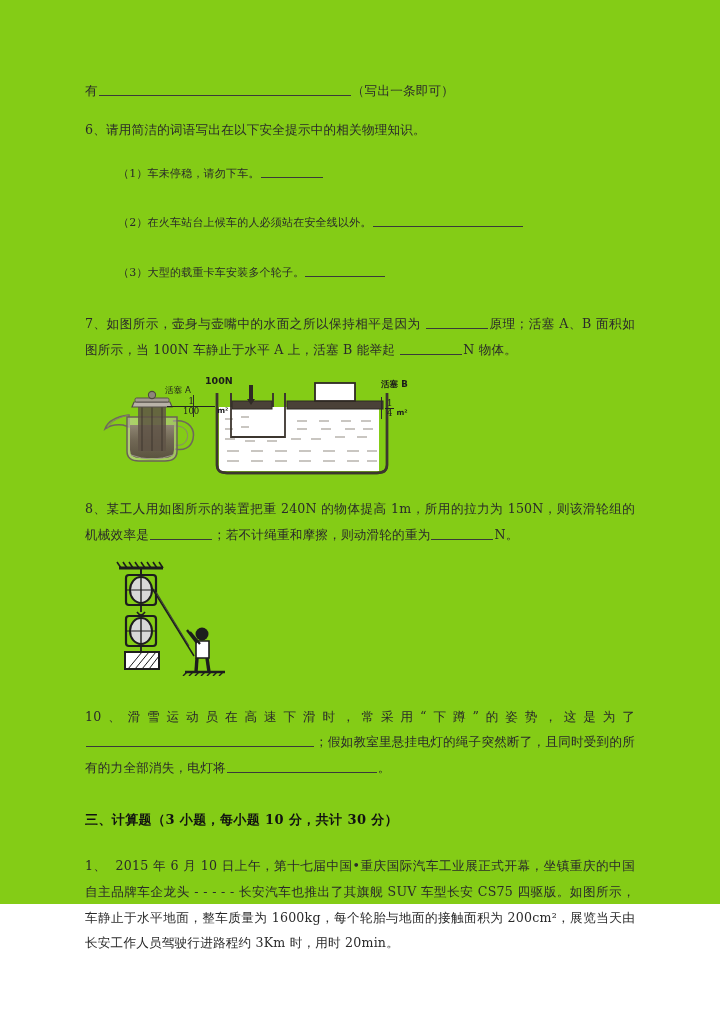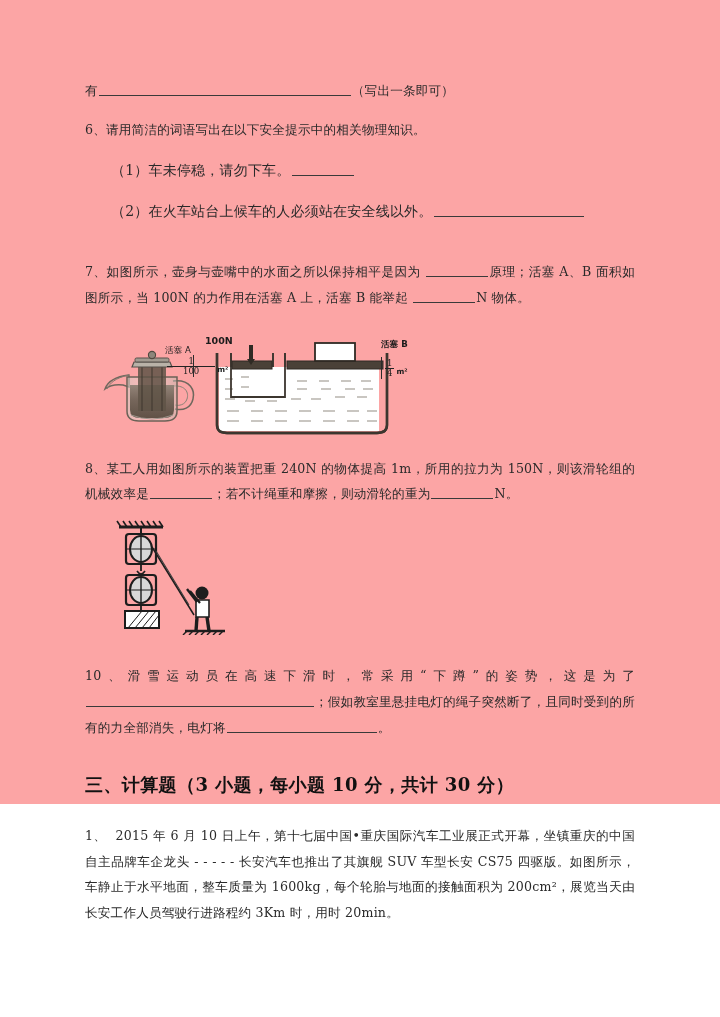--- a/index.html
+++ b/index.html
@@ -13,22 +13,22 @@
     position: relative;
     overflow: hidden;
     font-family: "DejaVu Serif", "Liberation Serif", serif;
     color: #1a1a1a;
   }
 
   .page {
     position: absolute;
     left: 0; top: 0;
     width: 720px;
-    height: 804px;
-    background: #fca5a5;
+    height: 904px;
+    background: #84cc16;
   }
 
   .content {
     position: absolute;
     left: 85px;
     top: 78px;
     width: 550px;
   }
 
   
@@ -39,24 +39,24 @@
     text-align: justify;
     margin: 0 0 0 0;
     letter-spacing: 0.2px;
   }
 
   .q-num {
     white-space: pre;
   }
 
   .sub {
-    font-size: 14px;
+    font-size: 11px;
     line-height: 2.05;
     color: #2a2a2a;
-    margin: 0;
+    margin: 7px;
     padding-left: 26px;
     letter-spacing: 0.2px;
   }
 
   .blank {
     display: inline-block;
     border-bottom: 1px solid #3a3a3a;
     vertical-align: baseline;
     height: 0.95em;
     margin: 0 1px -1px 1px;
@@ -65,31 +65,31 @@
   .b-s   { width: 80px; }
   .b-l   { width: 150px; }
   .b-xxl { width: 228px; }
   .b-huge{ width: 252px; }
 
   .gap-s { height: 13px; }
   .gap-m { height: 20px; }
   .gap-l { height: 26px; }
 
   .section-head {
-    font-size: 18px;
+    font-size: 13px;
     font-weight: bold;
     color: #111;
     line-height: 2.0;
     letter-spacing: 0.4px;
     margin: 0;
   }
   .fig-teapot-wrap {
     position: relative;
     height: 108px;
-    margin-top: 24px;
+    margin-top: 12px;
   }
   .fig-pulley-wrap {
     position: relative;
     height: 120px;
     margin-top: 10px;
   }
   .fig-abs { position: absolute; }
 
   svg { display: block; }
 </style>
@@ -116,25 +116,28 @@
     </p>
 
     <div class="gap-s"></div>
 
     <p class="sub">
       <span>（2）</span><span>在火车站台上候车的人必须站在安全线以外。</span><span class="blank b-l"></span>
     </p>
 
     <div class="gap-s"></div>
 
+    <p class="sub">
+      <span>（3）</span><span>大型的载重卡车安装多个轮子。</span><span class="blank b-s"></span>
+    </p>
 
     <div class="gap-m"></div>
 
     <p class="q">
-      <span class="q-num">7、</span><span>如图所示，壶身与壶嘴中的水面之所以保持相平是因为</span>&nbsp;<span class="blank b-xs"></span><span>原理；活塞 A、B 面积如图所示，</span><span>当 100N 的力作用在活塞 A 上，活塞 B 能举起</span>&nbsp;<span class="blank b-xs"></span><span>N 物体。</span>
+      <span class="q-num">7、</span><span>如图所示，壶身与壶嘴中的水面之所以保持相平是因为</span>&nbsp;<span class="blank b-xs"></span><span>原理；活塞 A、B 面积如图所示，</span><span>当 100N 车静止于水平 A 上，活塞 B 能举起</span>&nbsp;<span class="blank b-xs"></span><span>N 物体。</span>
     </p>
 
     <div class="fig-teapot-wrap">
       <svg class="fig-abs" style="left:14px; top:2px;" width="330" height="104" viewBox="0 0 330 104">
         <defs>
           <linearGradient id="gBody" x1="0" y1="0" x2="0" y2="1">
             <stop offset="0" stop-color="#8d8074"></stop>
             <stop offset="0.45" stop-color="#6d6054"></stop>
             <stop offset="1" stop-color="#564a3e"></stop>
           </linearGradient>

